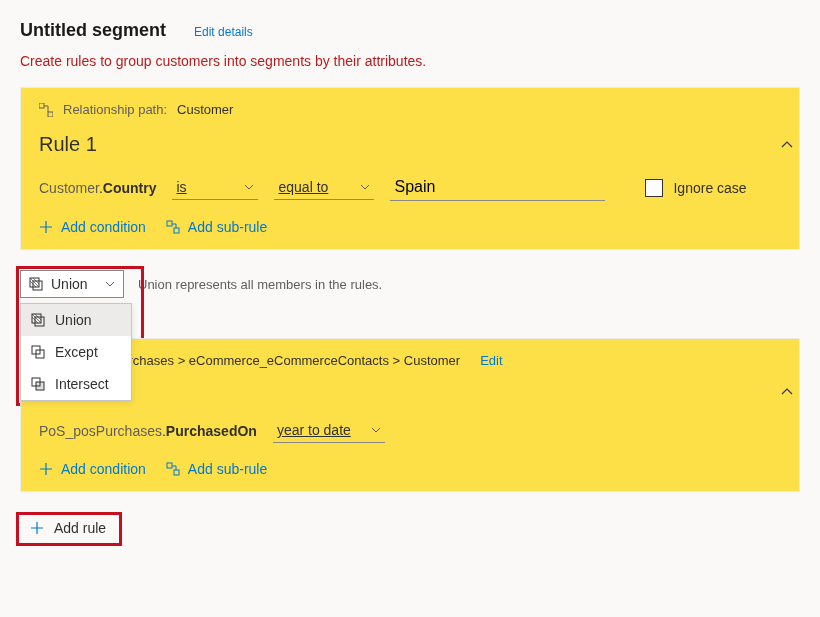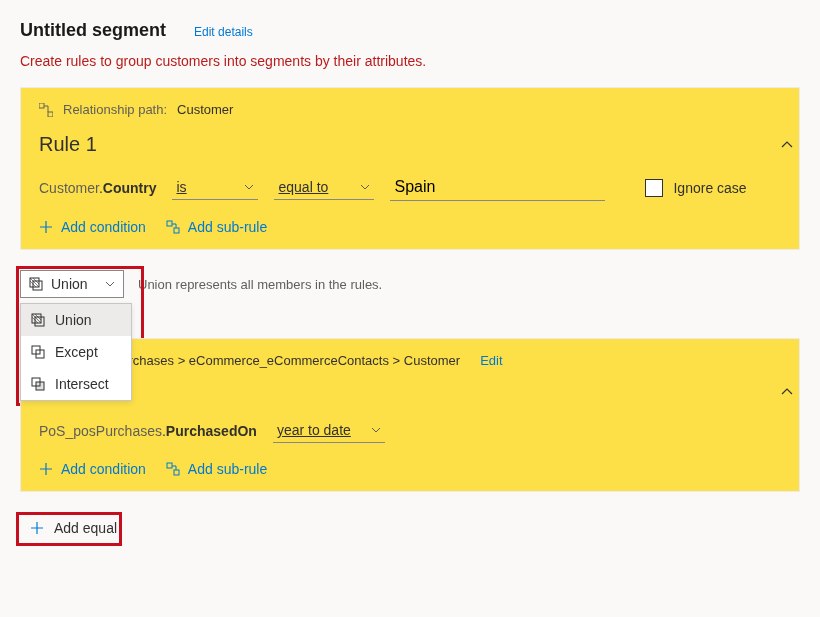--- a/index.html
+++ b/index.html
@@ -261,19 +261,19 @@
     </div>
   </div>
 </div>
 
 
 <div class="add-rule-wrap">
   <div class="add-rule-btn">
     <svg class="plus-icon" viewBox="0 0 14 14">
         <path d="M7 1 V13 M1 7 H13" stroke="#0078d4" stroke-width="1.2"></path>
       </svg>
-    <span>Add equal</span>
+    <span>Add rule</span>
   </div>
   <div class="highlight-red hl-bottom"></div>
 </div>
 
 
 
 
 </body></html>

